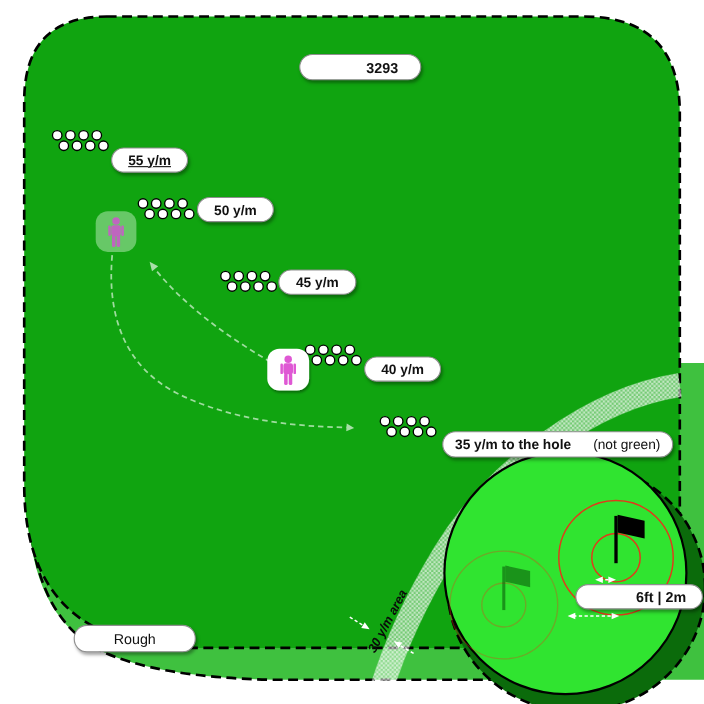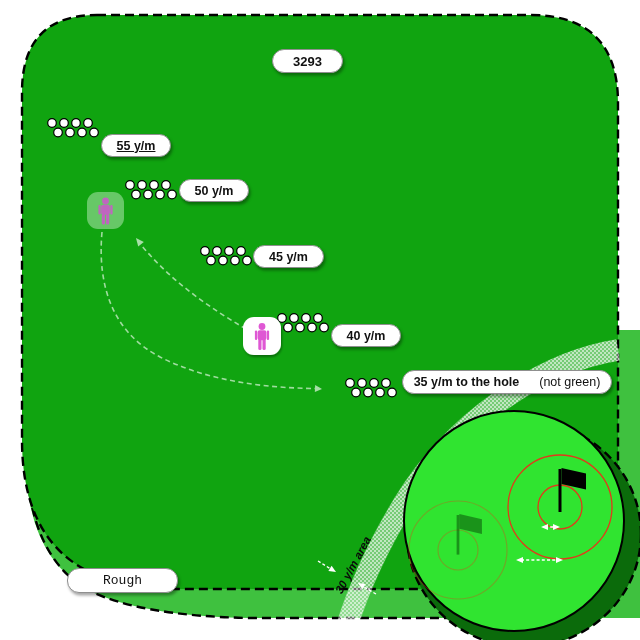--- a/index.html
+++ b/index.html
@@ -7,22 +7,22 @@
     position:relative;width:640px;height:640px;background:#ffffff;overflow:hidden;
     font-family:"Liberation Sans",sans-serif;
   }
   .stage svg{position:absolute;left:0;top:0;}
   .pill{
     position:absolute;display:flex;align-items:center;justify-content:center;
     background:#ffffff;border:1px solid #8f8f8f;border-radius:12px;
     box-shadow:1.5px 2.5px 3px rgba(0,0,0,0.35);
     color:#111;font-size:12.5px;font-weight:600;white-space:nowrap;
   }
-  .pill.bold{font-weight:700;font-size:13px;}
-  .pill.plain{font-weight:400;font-size:13px;font-family:Liberation Mono, monospace;}
+  .pill.bold{font-weight:700;font-size:13px;padding-left:40px;}
+  .pill.plain{font-weight:400;font-size:13px;}
   .pill .note{font-weight:400;margin-left:20px;}
   .band-label{
     position:absolute;left:303px;top:558px;width:100px;height:14px;
     display:flex;align-items:center;justify-content:center;
     transform:rotate(-62deg);
     font-size:11.5px;font-weight:700;font-style:italic;color:#0a0a0a;white-space:nowrap;
   }
 </style>
 </head>
 <body>
@@ -133,25 +133,26 @@
   <div class="pill bold" style="left:272px;top:49px;width:69px;height:22px;">3293</div>
 
   <div class="pill" style="left:101px;top:134px;width:68px;height:21px;text-decoration:underline;">55 y/m</div>
 
   <div class="pill" style="left:179px;top:179px;width:68px;height:21px;">50 y/m</div>
 
   <div class="pill" style="left:253px;top:245px;width:69px;height:21px;">45 y/m</div>
 
   <div class="pill" style="left:331px;top:324px;width:68px;height:21px;">40 y/m</div>
 
-  <div class="pill" style="left:402px;top:370px;width:208px;height:22px;">
+  <div class="pill" style="left:402px;top:392px;width:208px;height:22px;">
     <span style="font-weight:700;">35 y/m to the hole</span>
     <span class="note">(not green)</span>
   </div>
 
+  <div class="pill bold" style="left:523px;top:531px;width:74px;height:21px;">6ft | 2m</div>
 
 
   <div class="pill plain" style="left:67px;top:568px;width:109px;height:23px;">Rough</div>
 
 
   <div class="band-label">30 y/m area</div>
 
 </div>
 
 </body></html>

